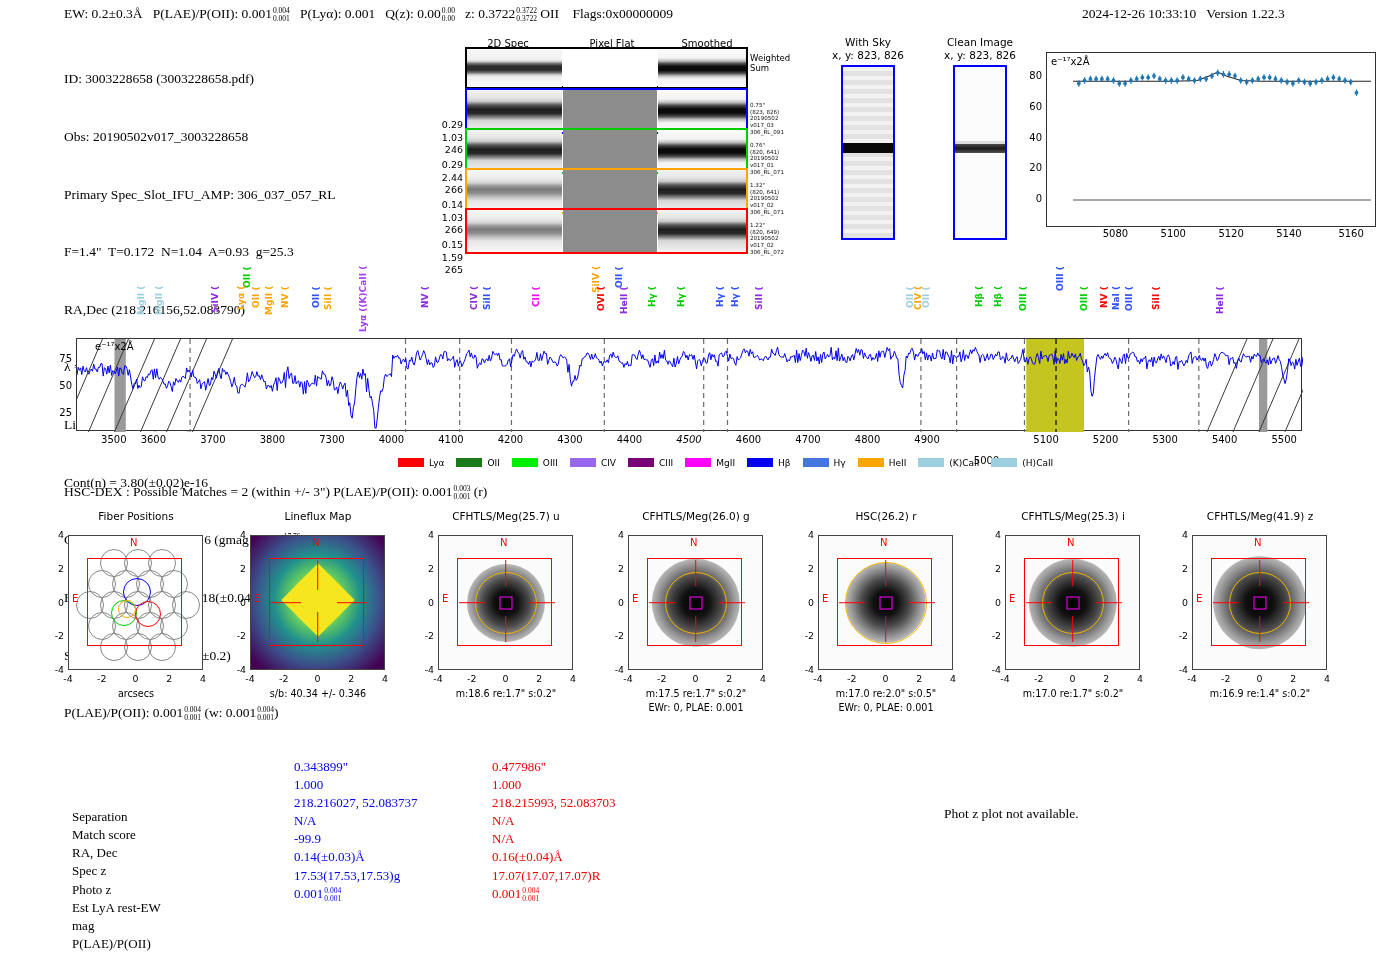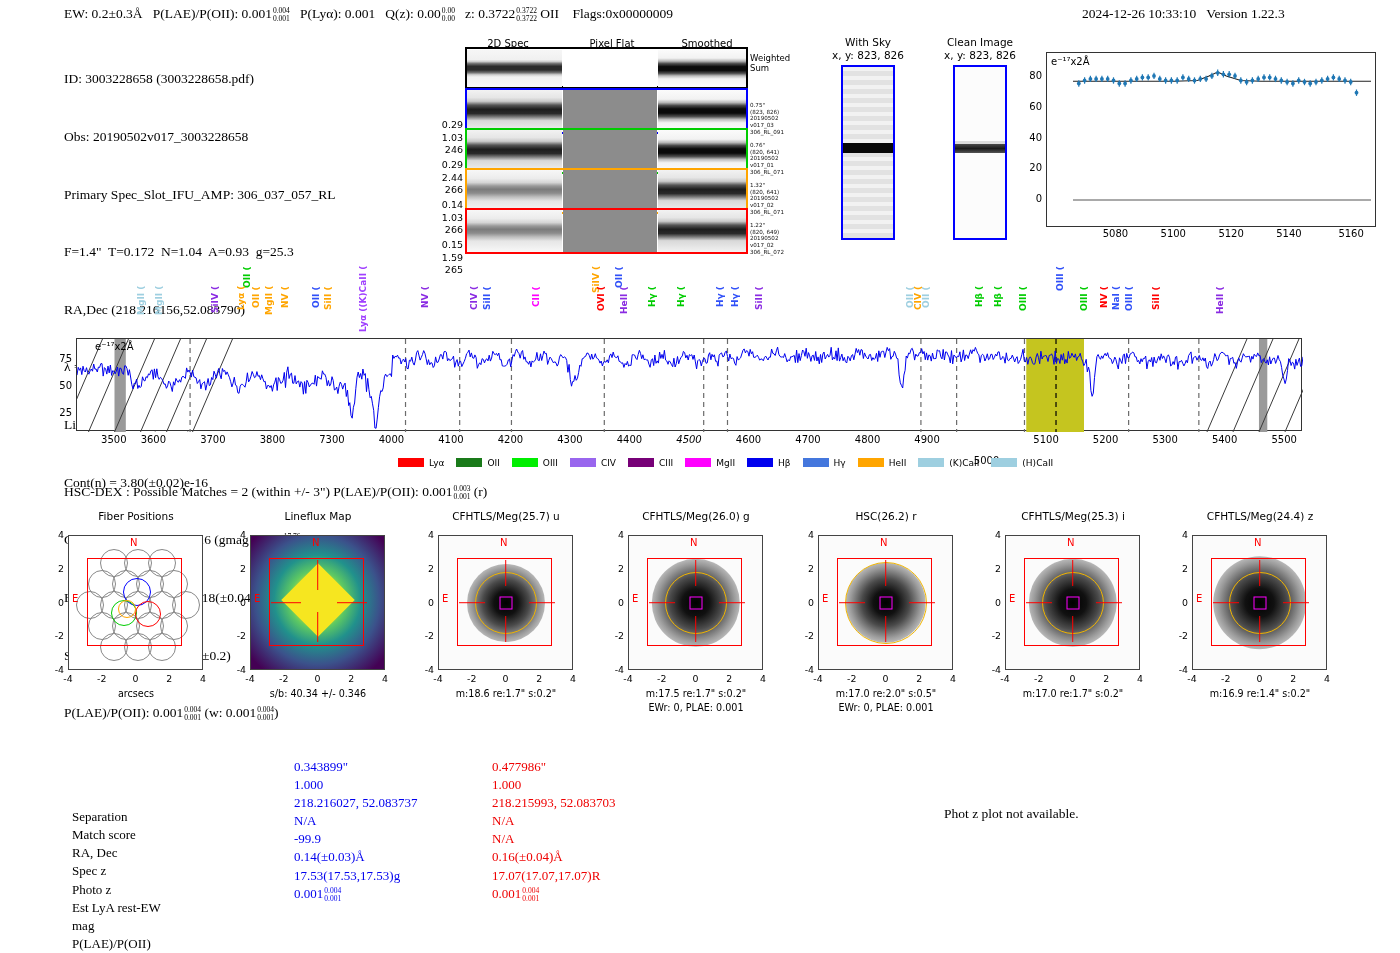--- a/index.html
+++ b/index.html
@@ -543,21 +543,21 @@
       <div style="position:absolute;top:50%;left:90px;height:1.6px;width:26px;background:#ff0000;transform:translateY(-50%);"></div>
     </div>
     <div class="NEl" style="left: 1067px; top: 537px;">N</div>
     <div class="NEl" style="left: 1009px; top: 593px;">E</div>
     <div class="tk" style="left: 991px; top: 673px; width: 28px; text-align: center;">-4</div>
     <div class="tk" style="left: 1024.75px; top: 673px; width: 28px; text-align: center;">-2</div>
     <div class="tk" style="left: 1058.5px; top: 673px; width: 28px; text-align: center;">0</div>
     <div class="tk" style="left: 1092.25px; top: 673px; width: 28px; text-align: center;">2</div>
     <div class="tk" style="left: 1126px; top: 673px; width: 28px; text-align: center;">4</div>
     <div class="cap" style="left: 980px; top: 688px; width: 186px;">m:17.0  re:1.7"  s:0.2"</div>
-    <div class="abs" style="left: 1170px; top: 510px; width: 180px; text-align: center; font-size: 10.5px;">CFHTLS/Meg(24.4) z</div>
+    <div class="abs" style="left: 1170px; top: 510px; width: 180px; text-align: center; font-size: 10.5px;">CFHTLS/Meg(41.9) z</div>
     <div class="imgbox" style="left: 1192px; top: 535px; width: 135px; height: 135px; background: rgb(251, 251, 251);">
       <div style="position:absolute;left:50%;top:50%;width:93.60000000000001px;height:93.60000000000001px;transform:translate(-50%,-50%);border-radius:50%;background:radial-gradient(circle,#000 0%,#111 22%,#4a4a4a 42%,#9a9a9a 62%,#d8d8d8 80%,#f4f4f4 100%);"></div>
       <div style="position:absolute;left:18px;top:22px;width:93px;height:86px;border:1.4px solid #ff0000;"></div>
       <div style="position:absolute;left:50%;top:50%;width:60px;height:60px;transform:translate(-50%,-50%);border:1.5px solid #f0b400;border-radius:50%;"></div>
       <div style="position:absolute;left:50%;top:50%;width:11px;height:11px;transform:translate(-50%,-50%);border:1.5px solid #ff00ff;"></div>
       <div style="position:absolute;left:50%;top:24px;width:1.6px;height:26px;background:#ff0000;transform:translateX(-50%);"></div>
       <div style="position:absolute;left:50%;top:80px;width:1.6px;height:26px;background:#ff0000;transform:translateX(-50%);"></div>
       <div style="position:absolute;top:50%;left:20px;height:1.6px;width:26px;background:#ff0000;transform:translateY(-50%);"></div>
       <div style="position:absolute;top:50%;left:90px;height:1.6px;width:26px;background:#ff0000;transform:translateY(-50%);"></div>
     </div>

